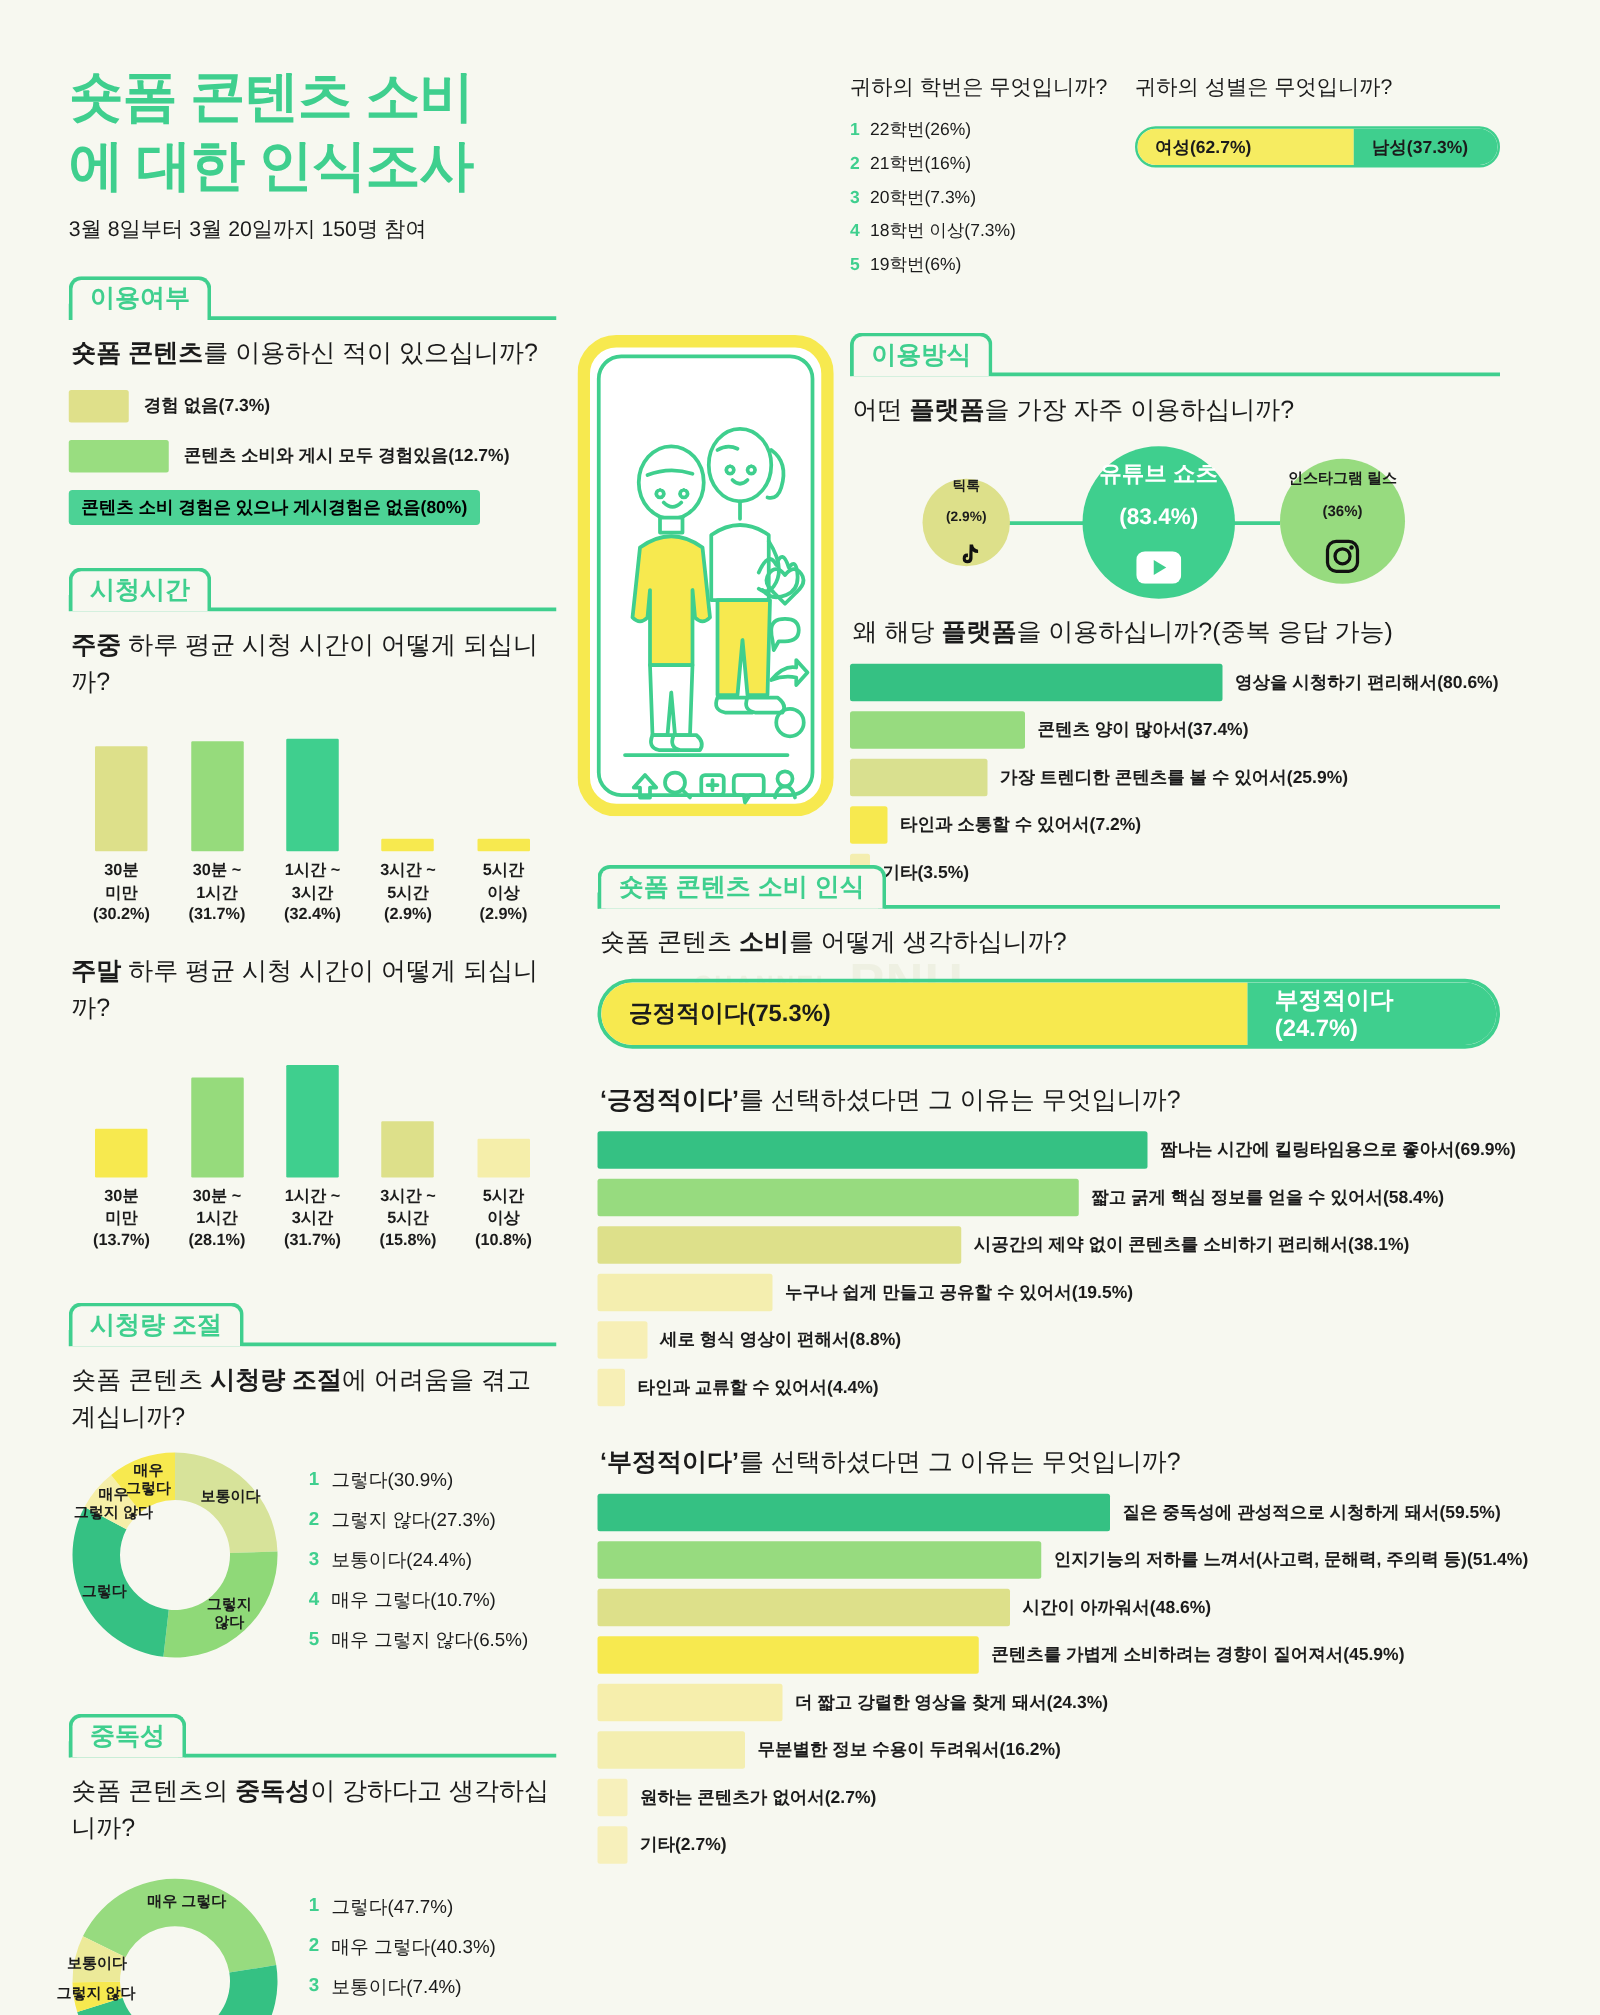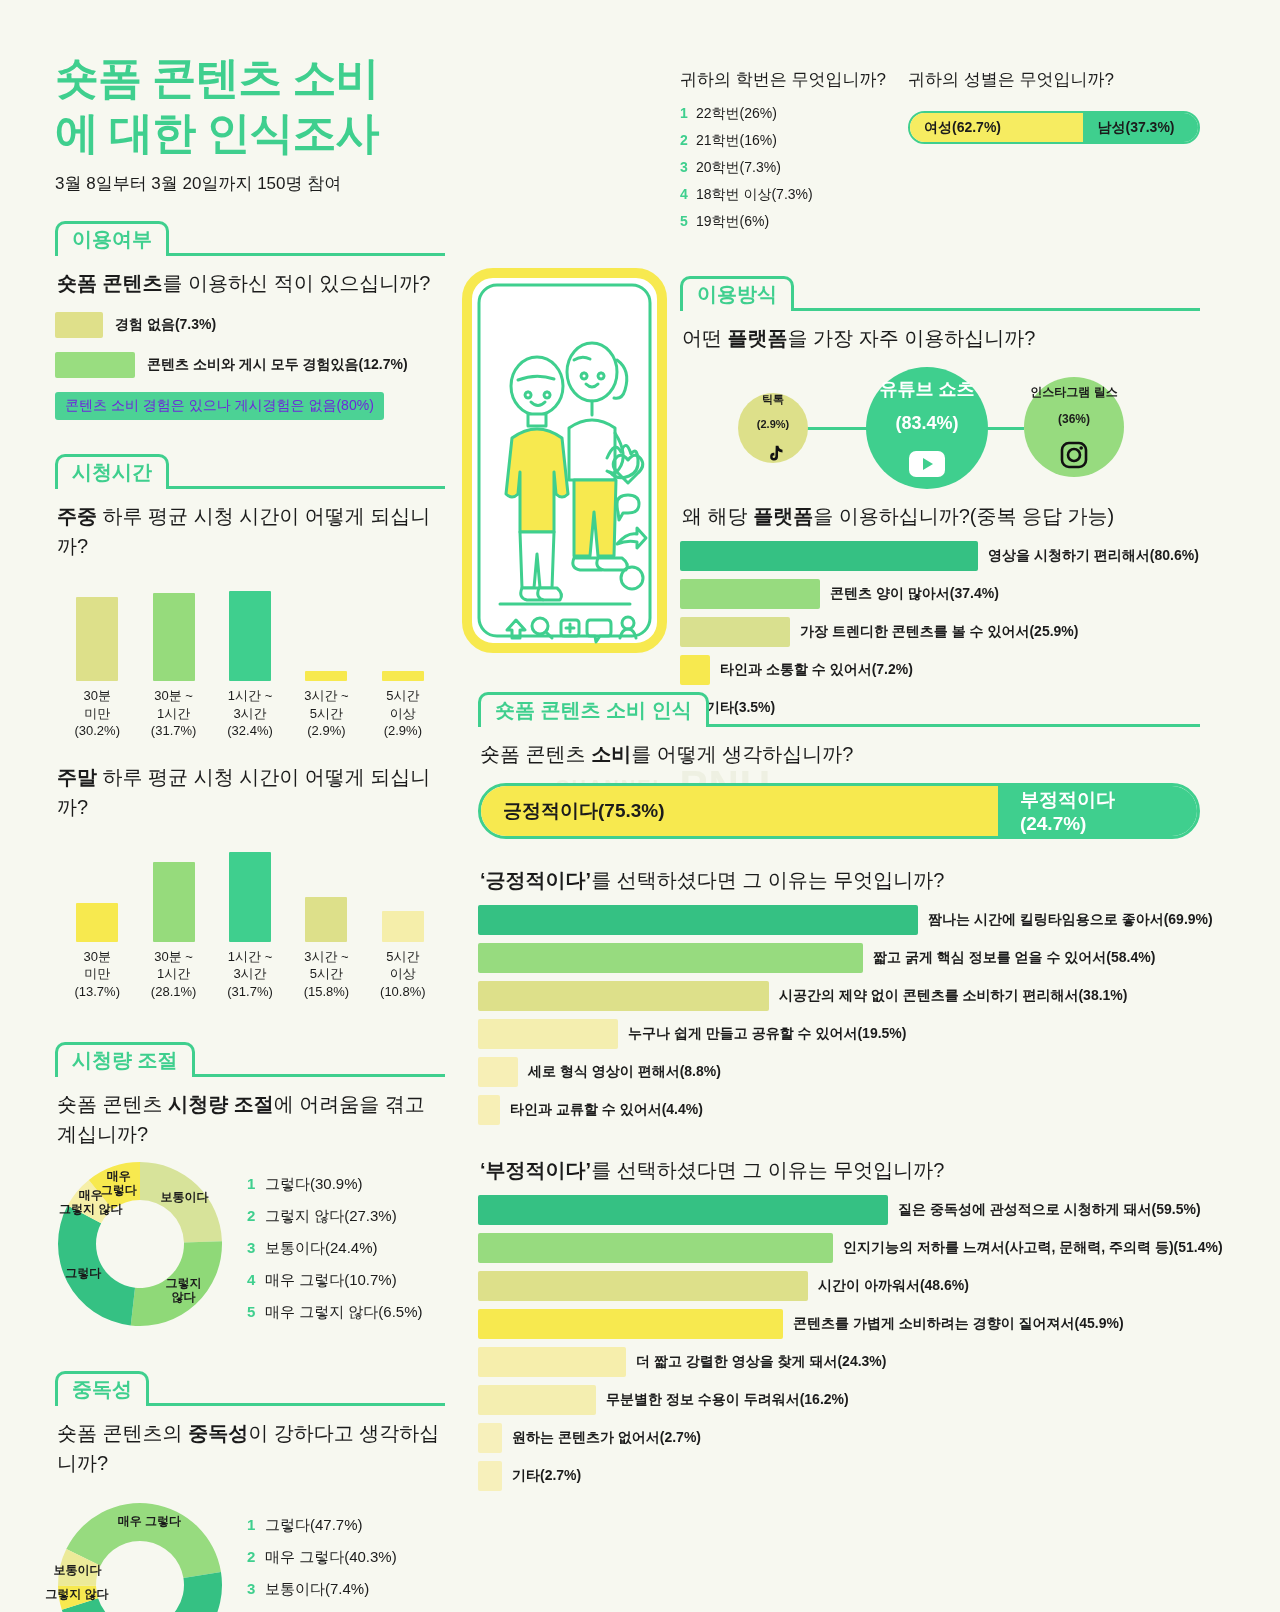--- a/index.html
+++ b/index.html
@@ -49,45 +49,45 @@
   }
   .subtitle { font-size: 17px; margin-top: 12px; margin-bottom: 26px; }
 
   
   .use-row { display:flex; align-items:center; margin-top: 14px; }
   .use-swatch { height: 26px; border-radius: 2px; }
   .use-label { font-size: 14px; font-weight: bold; margin-left: 12px; white-space: nowrap;}
   .use-row.solid { display:block; }
   .use-row.solid .pill {
     display:inline-block; border-radius: 3px; padding: 5px 10px;
-    font-size: 14px; font-weight:normal; color:#6d28d9;
+    font-size: 14px; font-weight:bold; color:#000000;
   }
 
   
   .vbars { display:flex; align-items:flex-end; height: 96px; margin-top: 24px; padding: 0 4px;}
   .vbar-col { flex:1; display:flex; flex-direction:column; align-items:center; justify-content:flex-end; height:100%;}
   .vbar { width: 42px; border-radius: 1px; }
   .vlabels { display:flex; margin-top: 6px; padding: 0 4px;}
-  .vlab { flex:1; text-align:center; font-size:13px; font-weight:normal; line-height:1.35;}
+  .vlab { flex:1; text-align:center; font-size:13px; font-weight:bold; line-height:1.35;}
 
   
   .donut-block { display:flex; align-items:flex-start; margin-top: 10px; }
   .donut-wrap { position: relative; width: 170px; height: 170px; flex: none; }
   .donut-wrap svg { display:block; }
   .donut-lbl { position:absolute; font-size: 12px; font-weight:bold; text-align:center; line-height:1.15; color:#1b1b1b;}
   .legend { margin-left: 22px; padding-top: 16px; }
   .legend li { list-style:none; display:flex; margin-bottom: 13px; font-size: 15px;}
   .legend .num { color:#3fcf8e; font-weight:bold; width: 18px; flex:none;}
 
   
   .right { position: absolute; left: 680px; top: 58px; width: 520px; }
   .demo { display:flex; }
   .demo-col-a { width: 228px; }
   .demo-col-b { flex:1; }
-  .demo-q { font-size: 17px; margin-bottom: 14px; margin-top: 10px; }
+  .demo-q { font-size: 17px; margin-bottom: 14px; }
   .demo-list li { list-style:none; display:flex; font-size:14px; margin-bottom: 9px;}
   .demo-list .num { color:#3fcf8e; font-weight:bold; width:16px; flex:none;}
   .gender-bar {
     display:flex; height: 33px; border-radius: 17px; overflow:hidden;
     border: 2px solid #3fcf8e; margin-top: 20px;
   }
   .gender-seg { display:flex; align-items:center; font-size:14px; font-weight:bold; padding: 0 14px;}
 
   
   .bubbles { position: relative; height: 122px; margin-top: 14px; }

